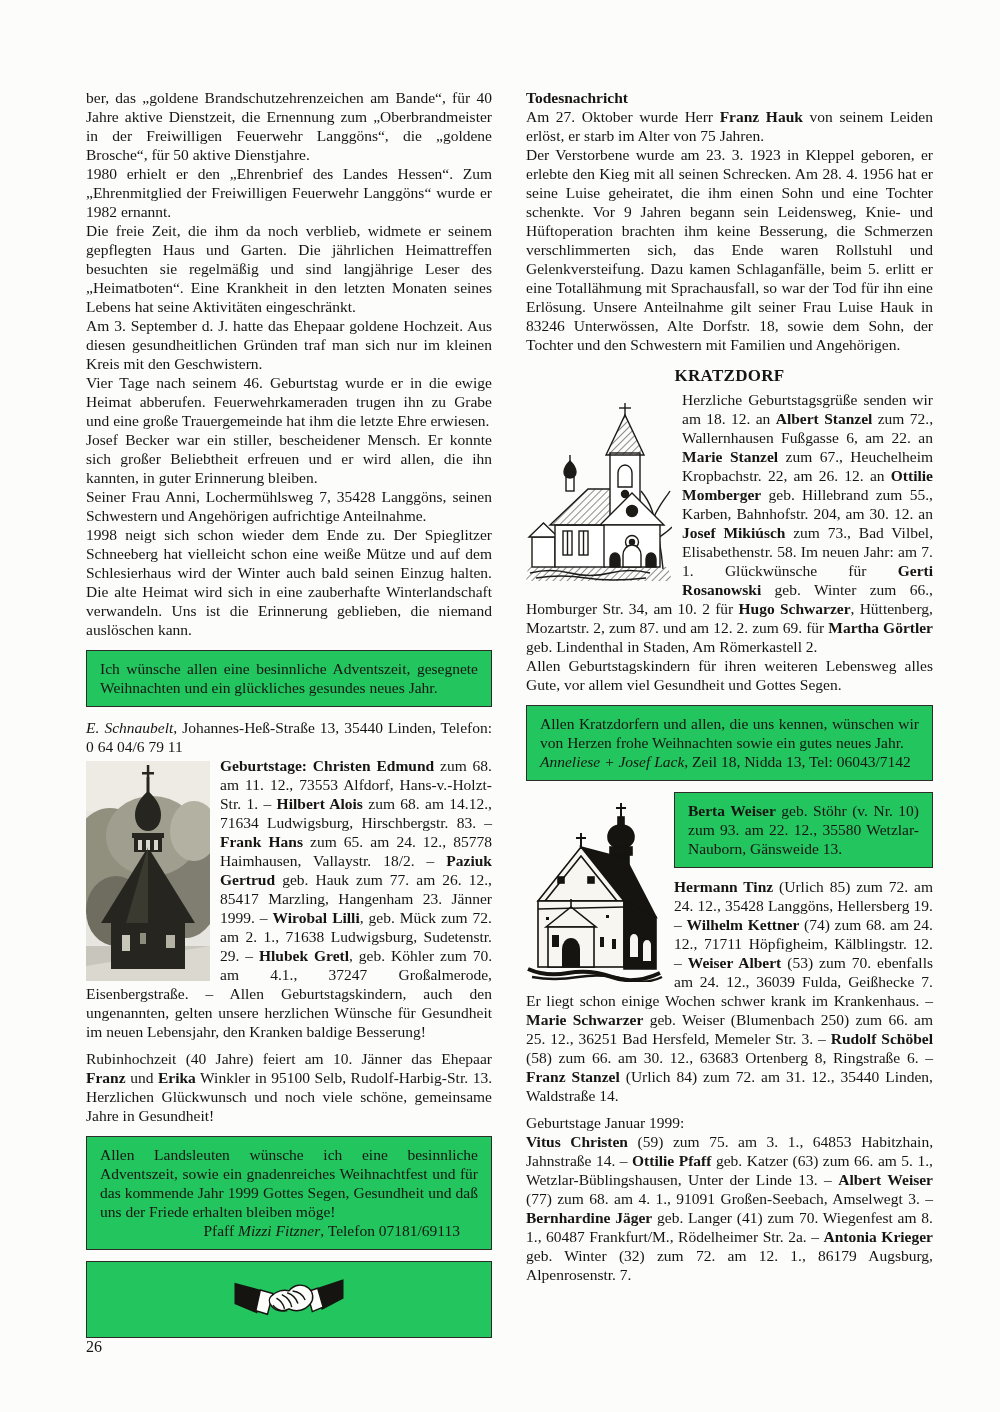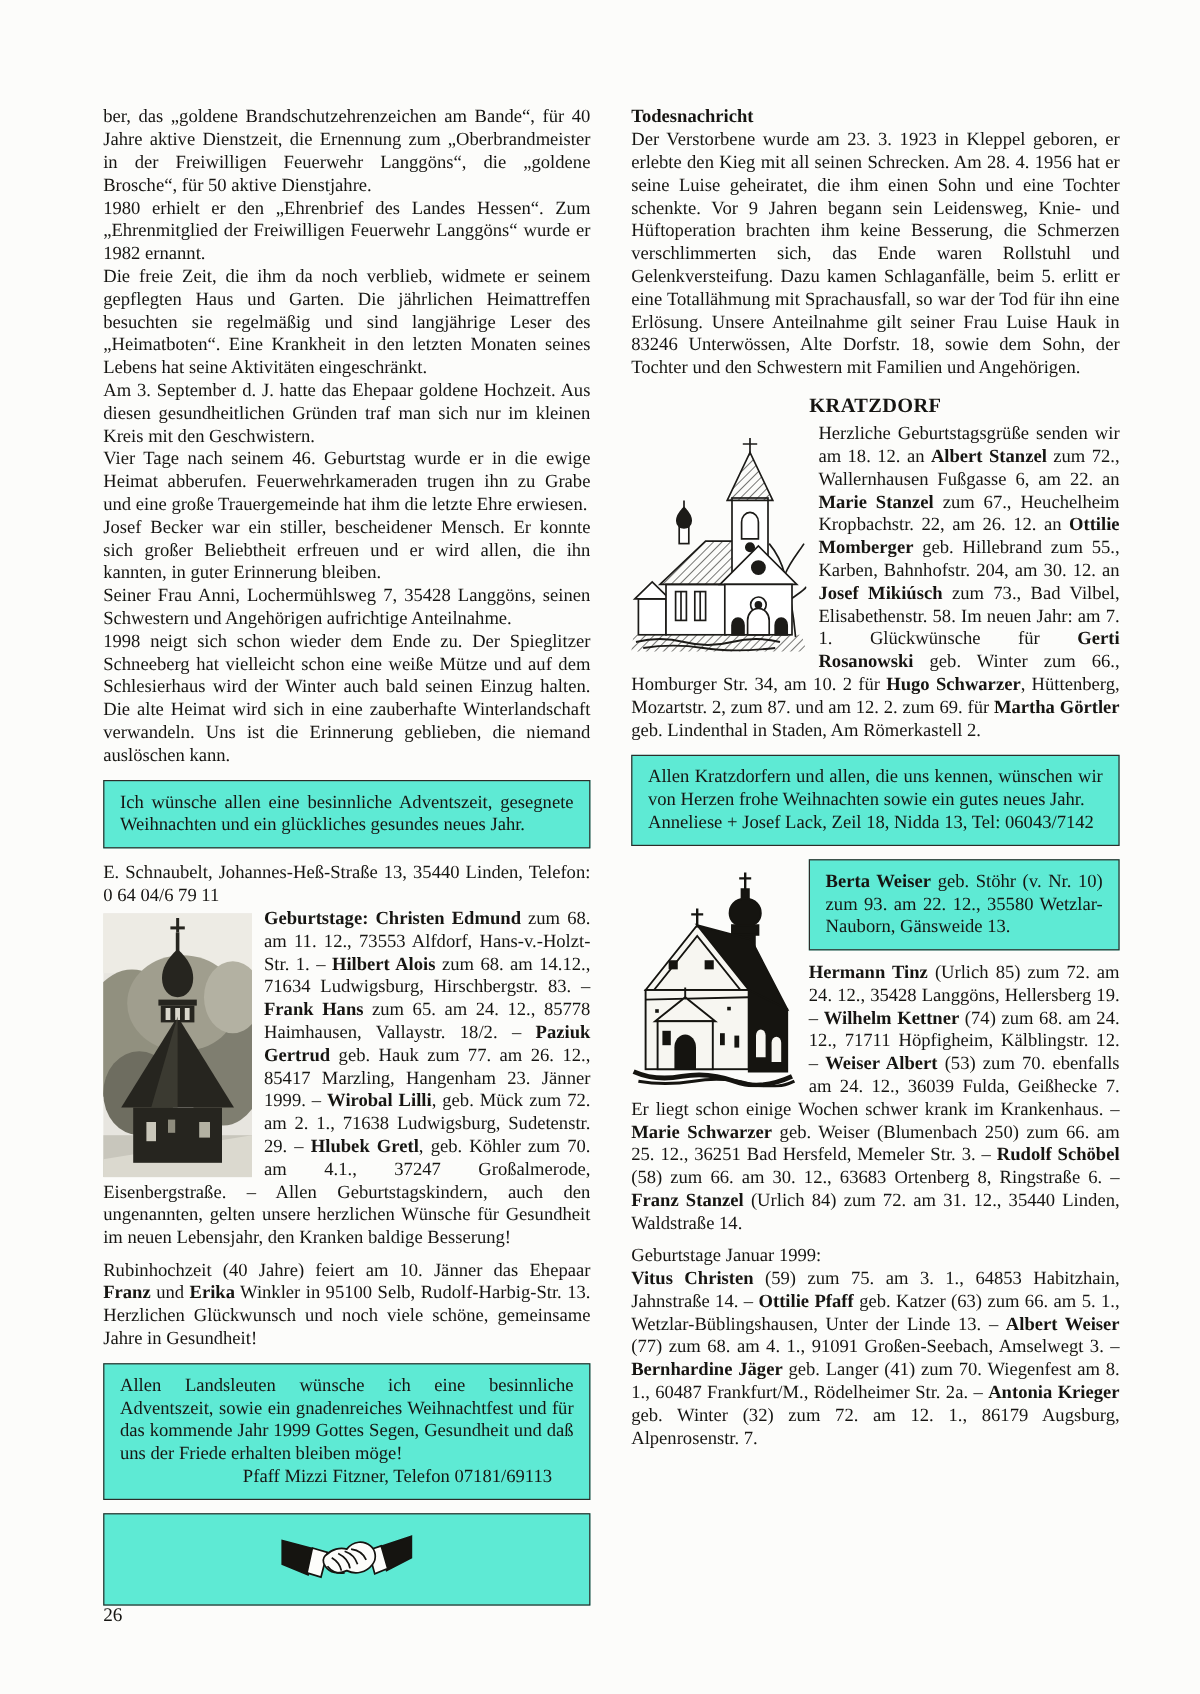--- a/index.html
+++ b/index.html
@@ -13,32 +13,32 @@
   }
   .col {
     position:absolute; top:88px;
     font-size:15.5px; line-height:19px;
     text-align:justify;
   }
   .col-left  { left:86px;  width:406px; }
   .col-right { left:526px; width:407px; }
   p { margin:0; }
   .b { font-weight:bold; }
-  .i { }
+  .i { font-style:italic; }
   .head-bold { font-weight:bold; }
   h3.sec {
     margin:12px 0 5px 0;
     font-size:17px; font-weight:bold;
     text-align:center; letter-spacing:0.3px;
   }
   .note-box {
     border:1.8px solid #2d2c29;
     padding:8px 13px 9px 13px;
     margin:11px 0;
-    background:#5eead4;
+    background:#22c55e;
   }
   .signoff-right { text-align:right; padding-right:18px; }
   .sig { margin-top:11px; }
   .mt8 { margin-top:8px; }
   .float-img { float:left; margin:5px 10px 3px 0; }
   .berta-box { overflow:hidden; margin:9px 0; }
   .handshake-box {
     height:58px; display:flex;
     align-items:center; justify-content:center;
   }
@@ -119,20 +119,21 @@
           <path d="M40,26 c6,-6 14,-8 20,-6 c6,-8 16,-8 22,-3 c5,4 6,12 2,17 c-6,8 -16,10 -24,6 c-8,4 -16,2 -20,-4 c-3,-4 -2,-8 0,-10 z" fill="#fdfdfb"></path>
           <path d="M58,22 c6,2 10,6 12,12 M52,24 c6,3 10,7 11,14 M46,28 c5,3 8,7 9,12 M64,20 c7,1 12,5 14,10" fill="none"></path>
           <path d="M42,36 c4,5 10,7 16,6" fill="none"></path>
         </g>
       </svg>
     </div>
   </div>
 
   <div class="col col-right">
     <p class="head-bold">Todesnachricht</p>
+    <p><span>Am 27. Oktober wurde Herr </span><span class="b">Franz Hauk</span><span> von seinem Leiden erlöst, er starb im Alter von 75 Jahren.</span></p>
     <p>Der Verstorbene wurde am 23. 3. 1923 in Kleppel geboren, er erlebte den Kieg mit all seinen Schrecken. Am 28. 4. 1956 hat er seine Luise geheiratet, die ihm einen Sohn und eine Tochter schenkte. Vor 9 Jahren begann sein Leidensweg, Knie- und Hüftoperation brachten ihm keine Besserung, die Schmerzen verschlimmerten sich, das Ende waren Rollstuhl und Gelenkversteifung. Dazu kamen Schlaganfälle, beim 5. erlitt er eine Totallähmung mit Sprachausfall, so war der Tod für ihn eine Erlösung. Unsere Anteilnahme gilt seiner Frau Luise Hauk in 83246 Unterwössen, Alte Dorfstr. 18, sowie dem Sohn, der Tochter und den Schwestern mit Familien und Angehörigen.</p>
 
     <h3 class="sec">KRATZDORF</h3>
 
     <div>
       <svg class="float-img" width="146" height="192" viewBox="0 0 146 192" aria-hidden="true">
         <defs>
           <pattern id="h1" width="5" height="5" patternUnits="userSpaceOnUse" patternTransform="rotate(45)">
             <line x1="0" y1="0" x2="0" y2="5" stroke="#1c1b18" stroke-width="1"></line>
           </pattern>
@@ -162,20 +163,21 @@
           <circle cx="106" cy="147" r="6.5" fill="#ffffff"></circle>
           <circle cx="106" cy="147" r="2.5" fill="#1c1b18"></circle>
           <path d="M97,172 v-12 a9,10 0 0 1 18,0 v12 z" fill="#ffffff"></path>
           <path d="M84,172 v-8 a5,6 0 0 1 10,0 v8 z" fill="#1c1b18"></path>
           <path d="M120,172 v-8 a5,6 0 0 1 10,0 v8 z" fill="#1c1b18"></path>
         </g>
         <polygon points="2,172 142,172 146,186 0,186" fill="url(#h1)"></polygon>
         <path d="M4,178 q20,-5 40,0 t40,0 t40,0 M10,183 q25,-4 50,0 t60,0" stroke="#1c1b18" stroke-width="1.6" fill="none"></path>
       </svg>
       <p><span>Herzliche Geburtstagsgrüße senden wir am 18. 12. an </span><span class="b">Albert Stanzel</span><span> zum 72., Wallernhausen Fußgasse 6, am 22. an </span><span class="b">Marie Stanzel</span><span> zum 67., Heuchelheim Kropbachstr. 22, am 26. 12. an </span><span class="b">Ottilie Momberger</span><span> geb. Hillebrand zum 55., Karben, Bahnhofstr. 204, am 30. 12. an </span><span class="b">Josef Mikiúsch</span><span> zum 73., Bad Vilbel, Elisabethenstr. 58. Im neuen Jahr: am 7. 1. Glückwünsche für </span><span class="b">Gerti Rosanowski</span><span> geb. Winter zum 66., Homburger Str. 34, am 10. 2 für </span><span class="b">Hugo Schwarzer</span><span>, Hüttenberg, Mozartstr. 2, zum 87. und am 12. 2. zum 69. für </span><span class="b">Martha Görtler</span><span> geb. Lindenthal in Staden, Am Römerkastell 2.</span></p>
+      <p>Allen Geburtstagskindern für ihren weiteren Lebensweg alles Gute, vor allem viel Gesundheit und Gottes Segen.</p>
     </div>
 
     <div class="note-box">
       <p>Allen Kratzdorfern und allen, die uns kennen, wünschen wir von Herzen frohe Weihnachten sowie ein gutes neues Jahr.</p>
       <p><span class="i">Anneliese + Josef Lack</span><span>, Zeil 18, Nidda 13, Tel: 06043/7142</span></p>
     </div>
 
 
     <div>
       <svg class="float-img" width="138" height="185" viewBox="0 0 138 185" aria-hidden="true">

